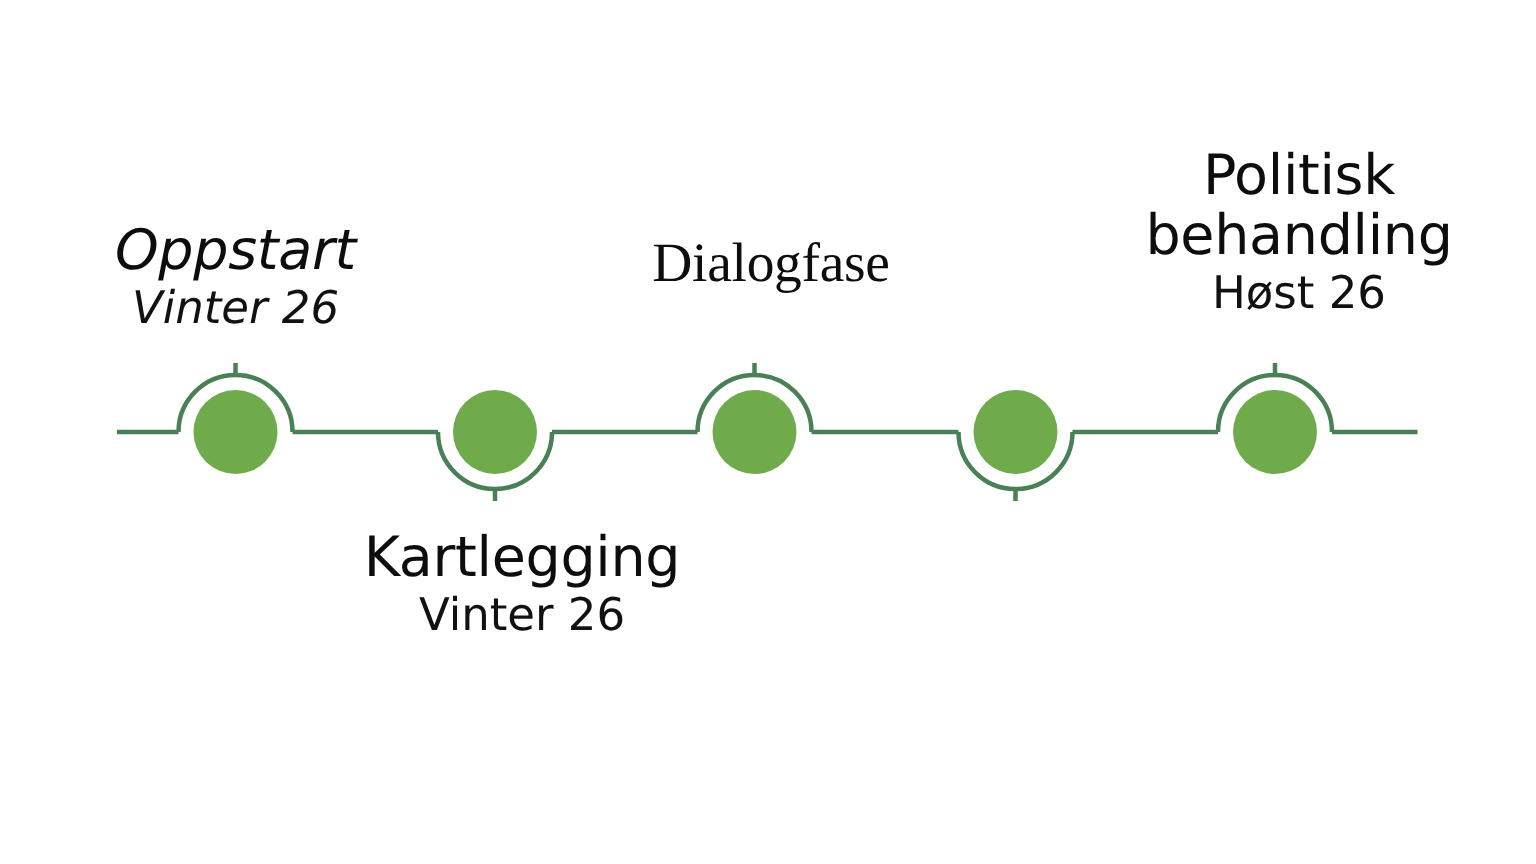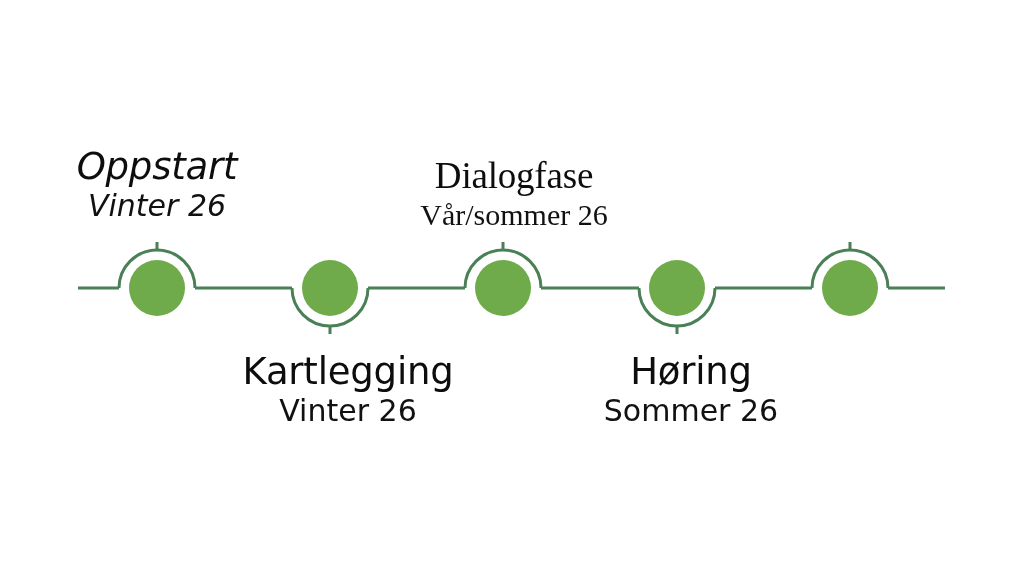--- a/index.html
+++ b/index.html
@@ -96,27 +96,27 @@
     </g>
   </svg>
 
   <div class="label-block label-above" style="left:157px; top:147px;font-style:italic;">
     <div class="label-title">Oppstart</div>
     <div class="label-sub">Vinter 26</div>
   </div>
 
   <div class="label-block label-above" style="left:514px; top:156px;font-family:Liberation Serif, serif;">
     <div class="label-title">Dialogfase</div>
-    <div class="label-sub">Vår/sommer 26</div>
   </div>
 
+  <div class="label-block label-above" style="left:866px; top:97px;">
+    <div class="label-title two-line">Politisk</div>
+    <div class="label-title two-line">behandling</div>
+    <div class="label-sub">Høst 26</div>
+  </div>
 
   <div class="label-block label-below" style="left:348px; top:352px;">
     <div class="label-title">Kartlegging</div>
     <div class="label-sub">Vinter 26</div>
   </div>
 
-  <div class="label-block label-below" style="left:691px; top:352px;">
-    <div class="label-title">Høring</div>
-    <div class="label-sub">Sommer 26</div>
-  </div>
 
 </div>
 
 </body></html>

